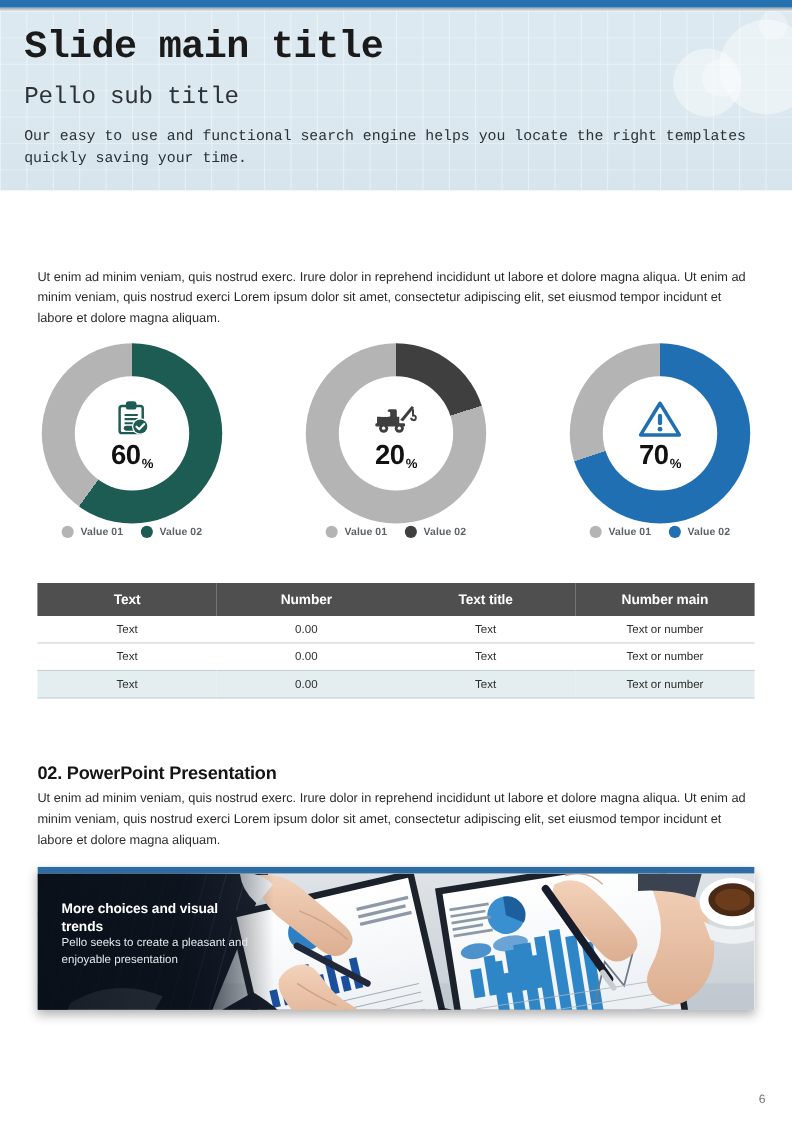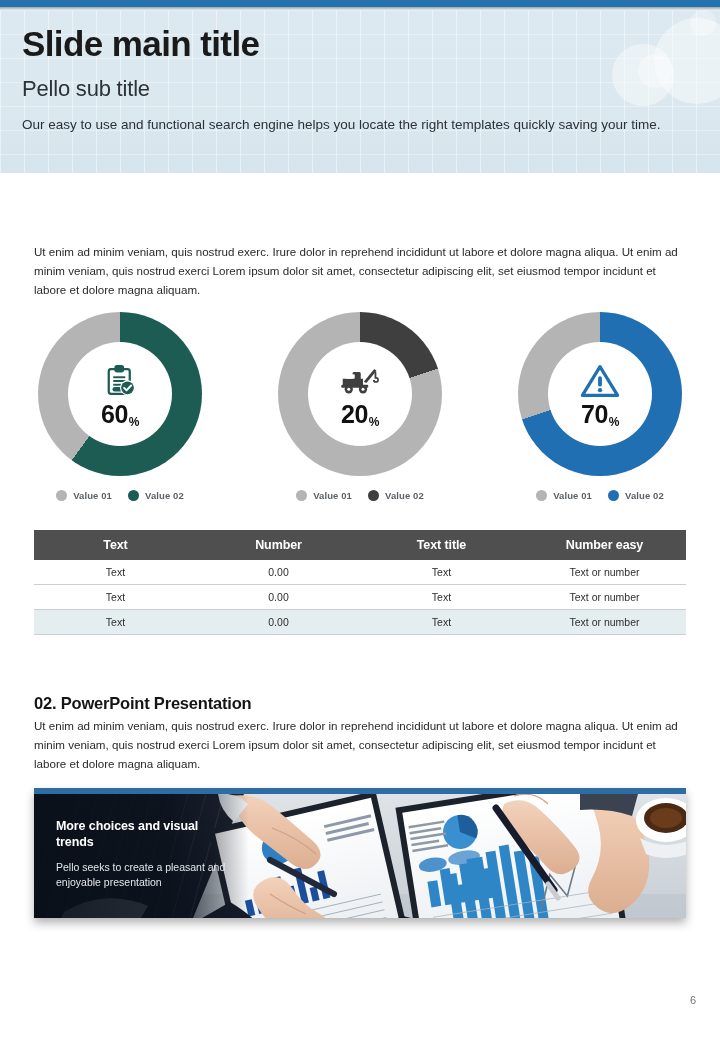--- a/index.html
+++ b/index.html
@@ -38,20 +38,21 @@
 
   
   .header {
     position: absolute;
     top: 10px; left: 0;
     width: 720px;
     height: 163px;
     background:
       linear-gradient(180deg, #dde9f0 0%, #dce8ef 55%, #d6e4ed 100%);
     overflow: hidden;
+    font-family: Liberation Mono, monospace;
   }
   .header-grid {
     position: absolute;
     inset: 0;
     background-image:
       linear-gradient(to right, rgba(255,255,255,0.55) 1px, transparent 1px),
       linear-gradient(to bottom, rgba(255,255,255,0.40) 1px, transparent 1px);
     background-size: 24px 24px;
     opacity: 0.85;
   }
@@ -179,21 +180,21 @@
     margin-left: 1px;
     position: relative;
     top: 3px;
   }
 
   .legend {
     display: flex;
     justify-content: center;
     align-items: center;
     gap: 16px;
-    margin-top: 14px;
+    margin-top: 2px;
   }
   .legend-item {
     display: flex;
     align-items: center;
     gap: 6px;
   }
   .legend-dot {
     width: 11px; height: 11px;
     border-radius: 50%;
     display: inline-block;
@@ -284,21 +285,20 @@
     font-weight: 700;
     color: #ffffff;
     line-height: 1.28;
     letter-spacing: -0.1px;
   }
   .photo-sub {
     font-size: 10.5px;
     font-weight: 400;
     color: #e3e7ea;
     line-height: 1.42;
-    margin-top: 10px;
   }
 
   
   .page-number {
     position: absolute;
     right: 24px;
     top: 994px;
     font-size: 11px;
     color: #6f7478;
   }
@@ -430,21 +430,21 @@
     </div>
 
   </div>
 
   <table class="data-table">
     <thead>
       <tr>
         <th>Text</th>
         <th>Number</th>
         <th>Text title</th>
-        <th>Number easy</th>
+        <th>Number main</th>
       </tr>
     </thead>
     <tbody>
       <tr>
         <td>Text</td>
         <td>0.00</td>
         <td>Text</td>
         <td>Text or number</td>
       </tr>
       <tr>

